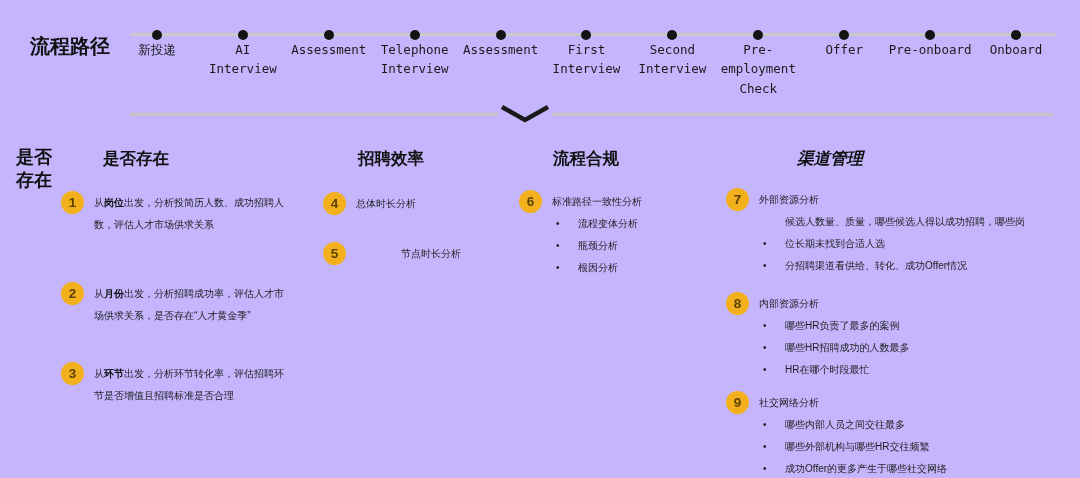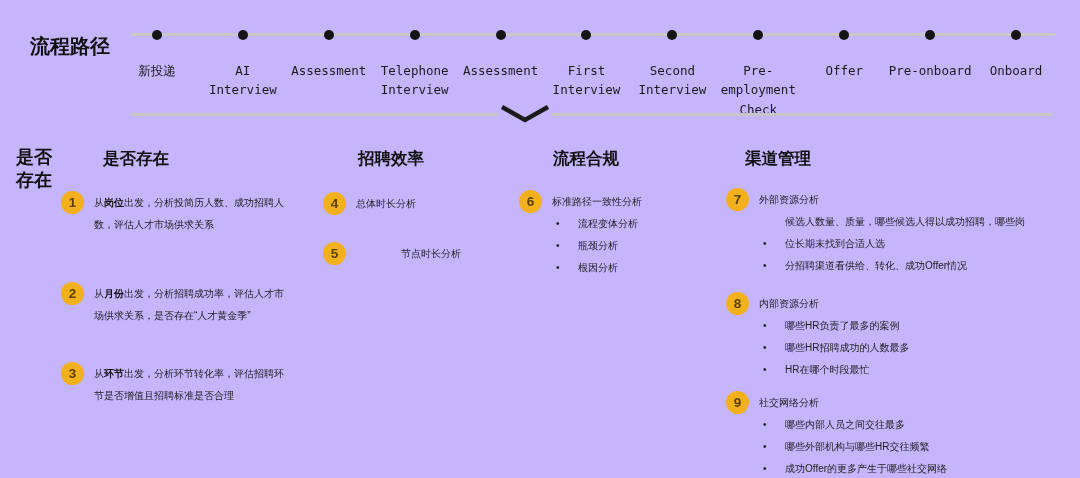--- a/index.html
+++ b/index.html
@@ -29,41 +29,41 @@
   }
   .stage{
     flex:1;display:flex;flex-direction:column;align-items:center;
     min-width:0;
   }
   .dot{
     width:10px;height:10px;border-radius:50%;
     background:#141414;flex:none;margin-top:1px;
   }
   .stage-label{
-    margin-top:21px;width:88px;
+    margin-top:0;width:88px;
     font-family:"DejaVu Sans Mono","Liberation Mono",monospace;
     font-size:12.5px;line-height:1.55;text-align:center;
     color:#1b1b1b;word-wrap:break-word;
   }
   
   .divider-seg{
     position:absolute;top:113px;height:3px;background:#c6c6c6;
   }
   #divider-left{left:130px;width:368px;}
   #divider-right{left:552px;width:501px;}
   .chevron{position:absolute;left:498px;top:104px;}
   
   .col-header{
     position:absolute;top:148px;
     font-size:16.5px;font-weight:bold;color:#111;
   }
   #hdr-0{left:103px;}
   #hdr-1{left:358px;}
   #hdr-2{left:553px;}
-  #hdr-3{left:745px;}
+  #hdr-3{left:797px;font-style:italic;}
   .item{
     position:absolute;display:flex;gap:10px;align-items:flex-start;
   }
   .num{
     width:23px;height:23px;border-radius:50%;flex:none;
     background:#F2B11C;color:#5c4100;
     font-size:13.5px;font-weight:bold;
     display:flex;align-items:center;justify-content:center;
     margin-top:0px;
   }

